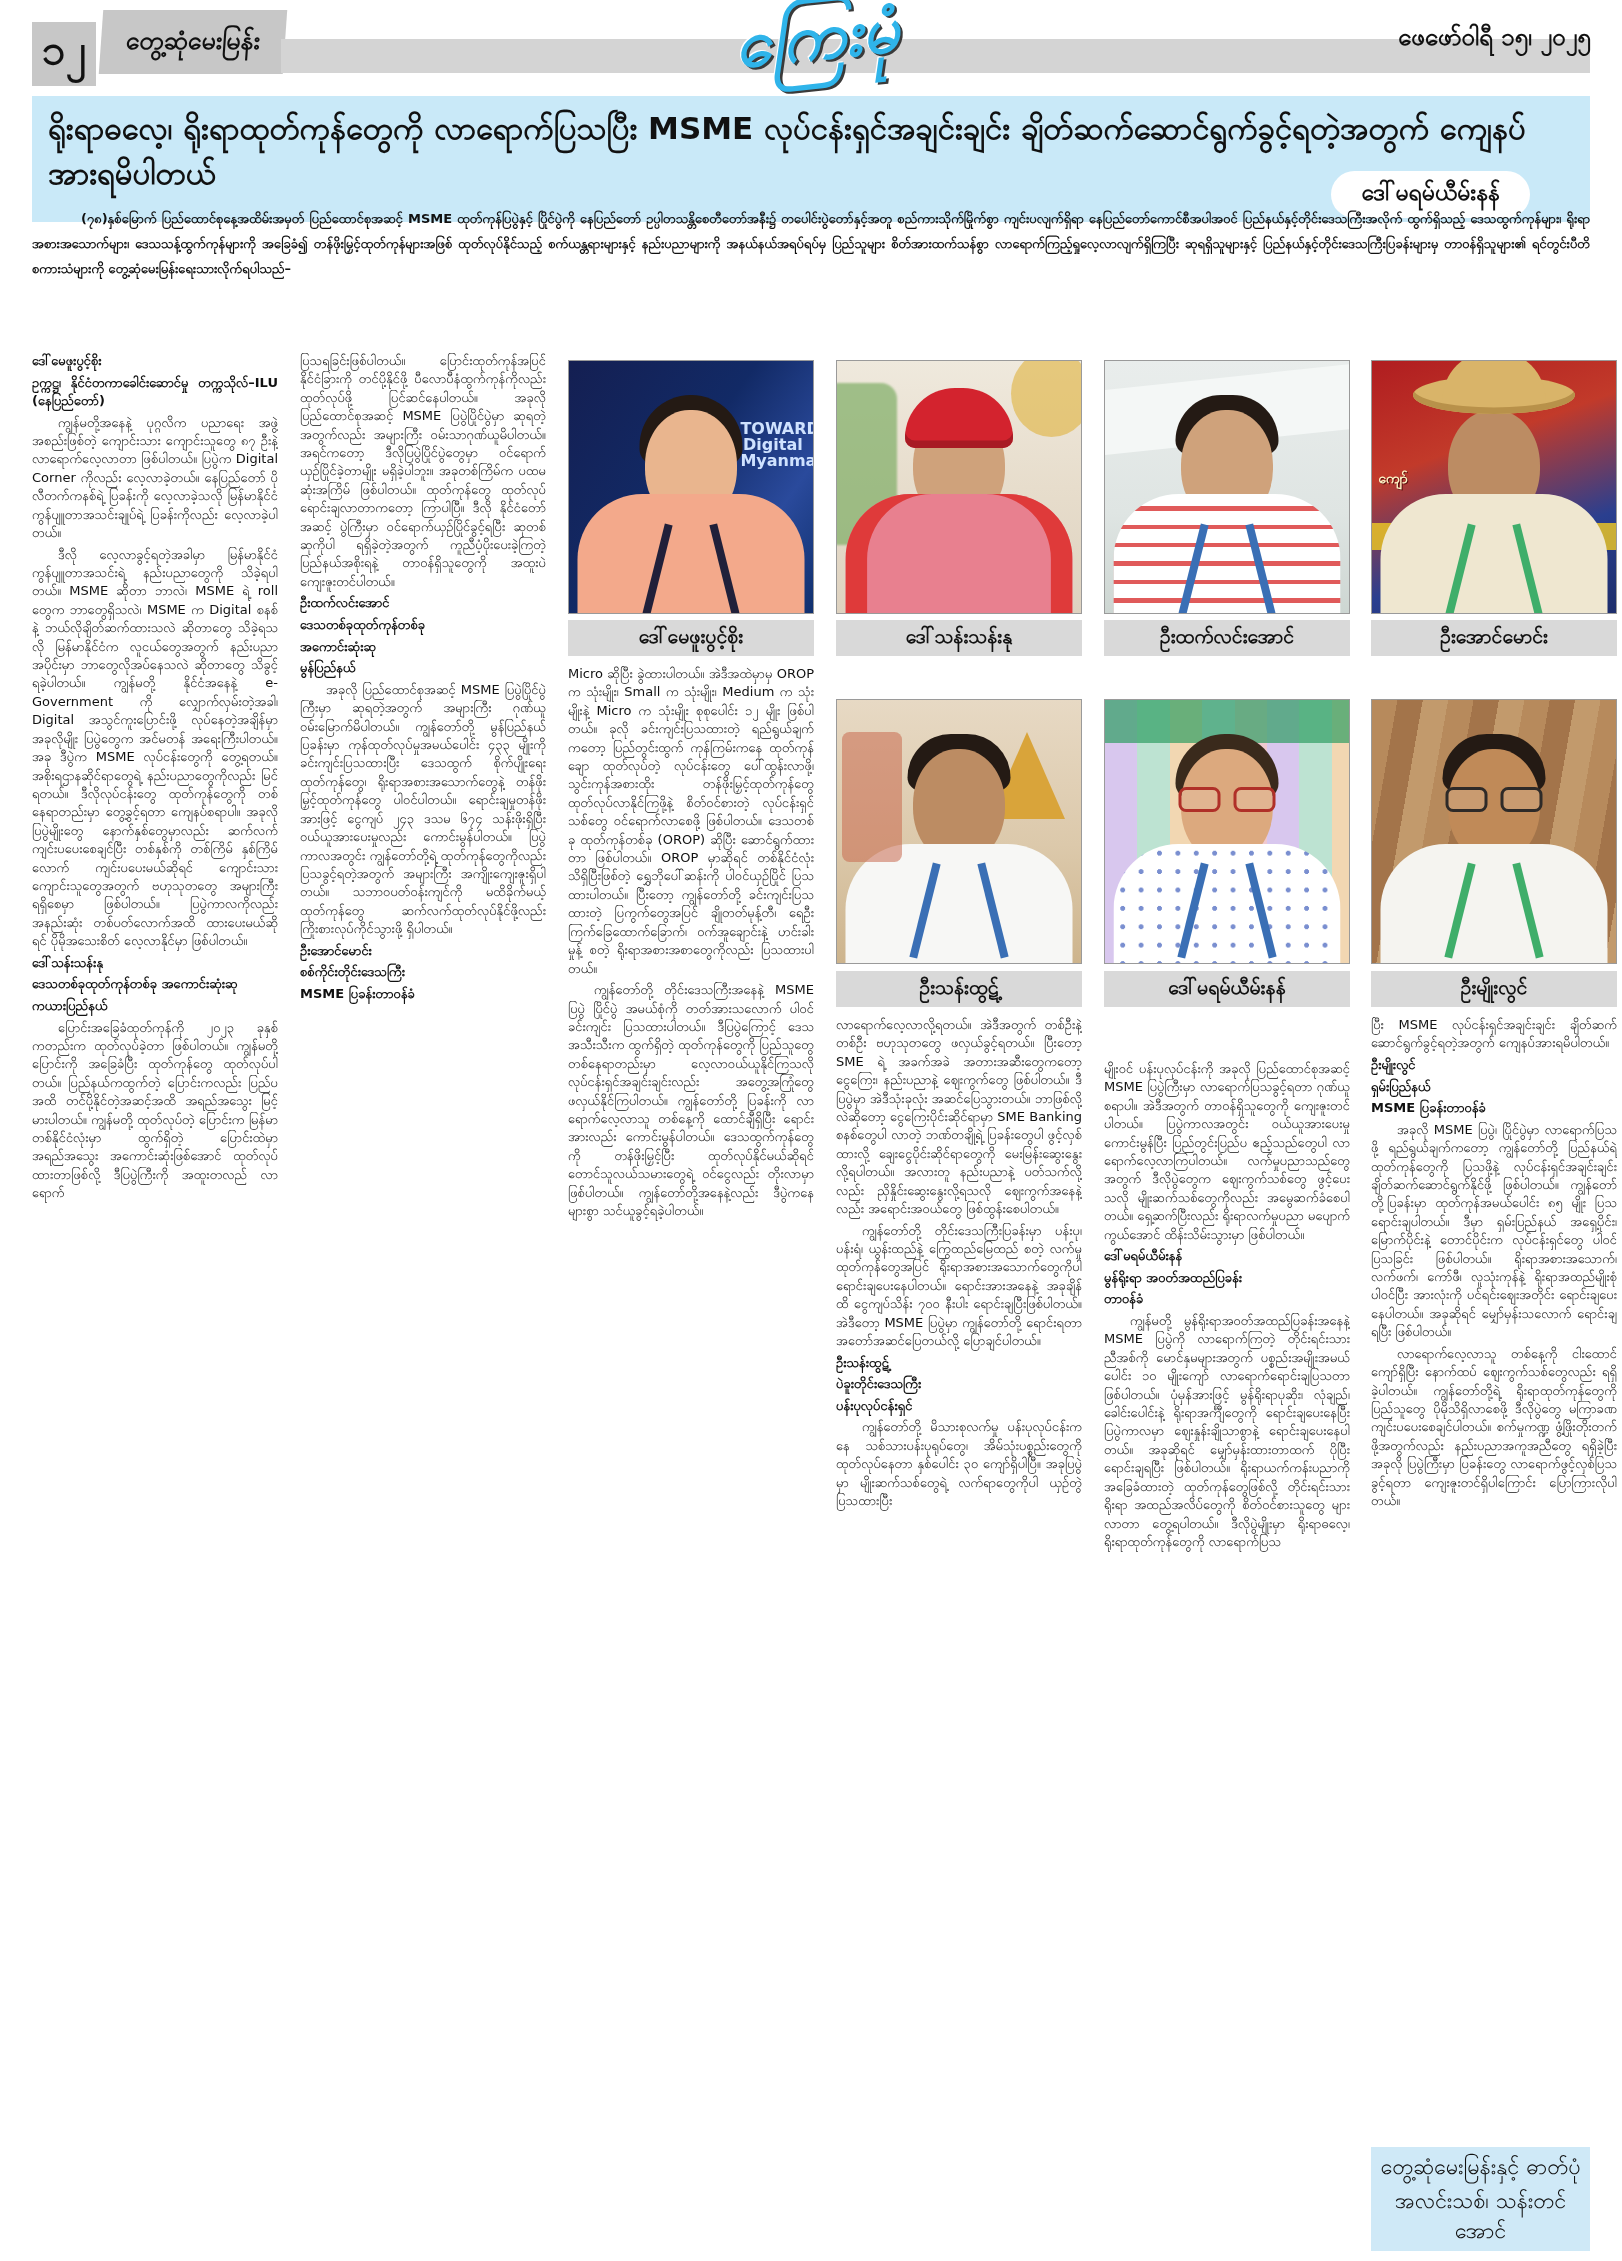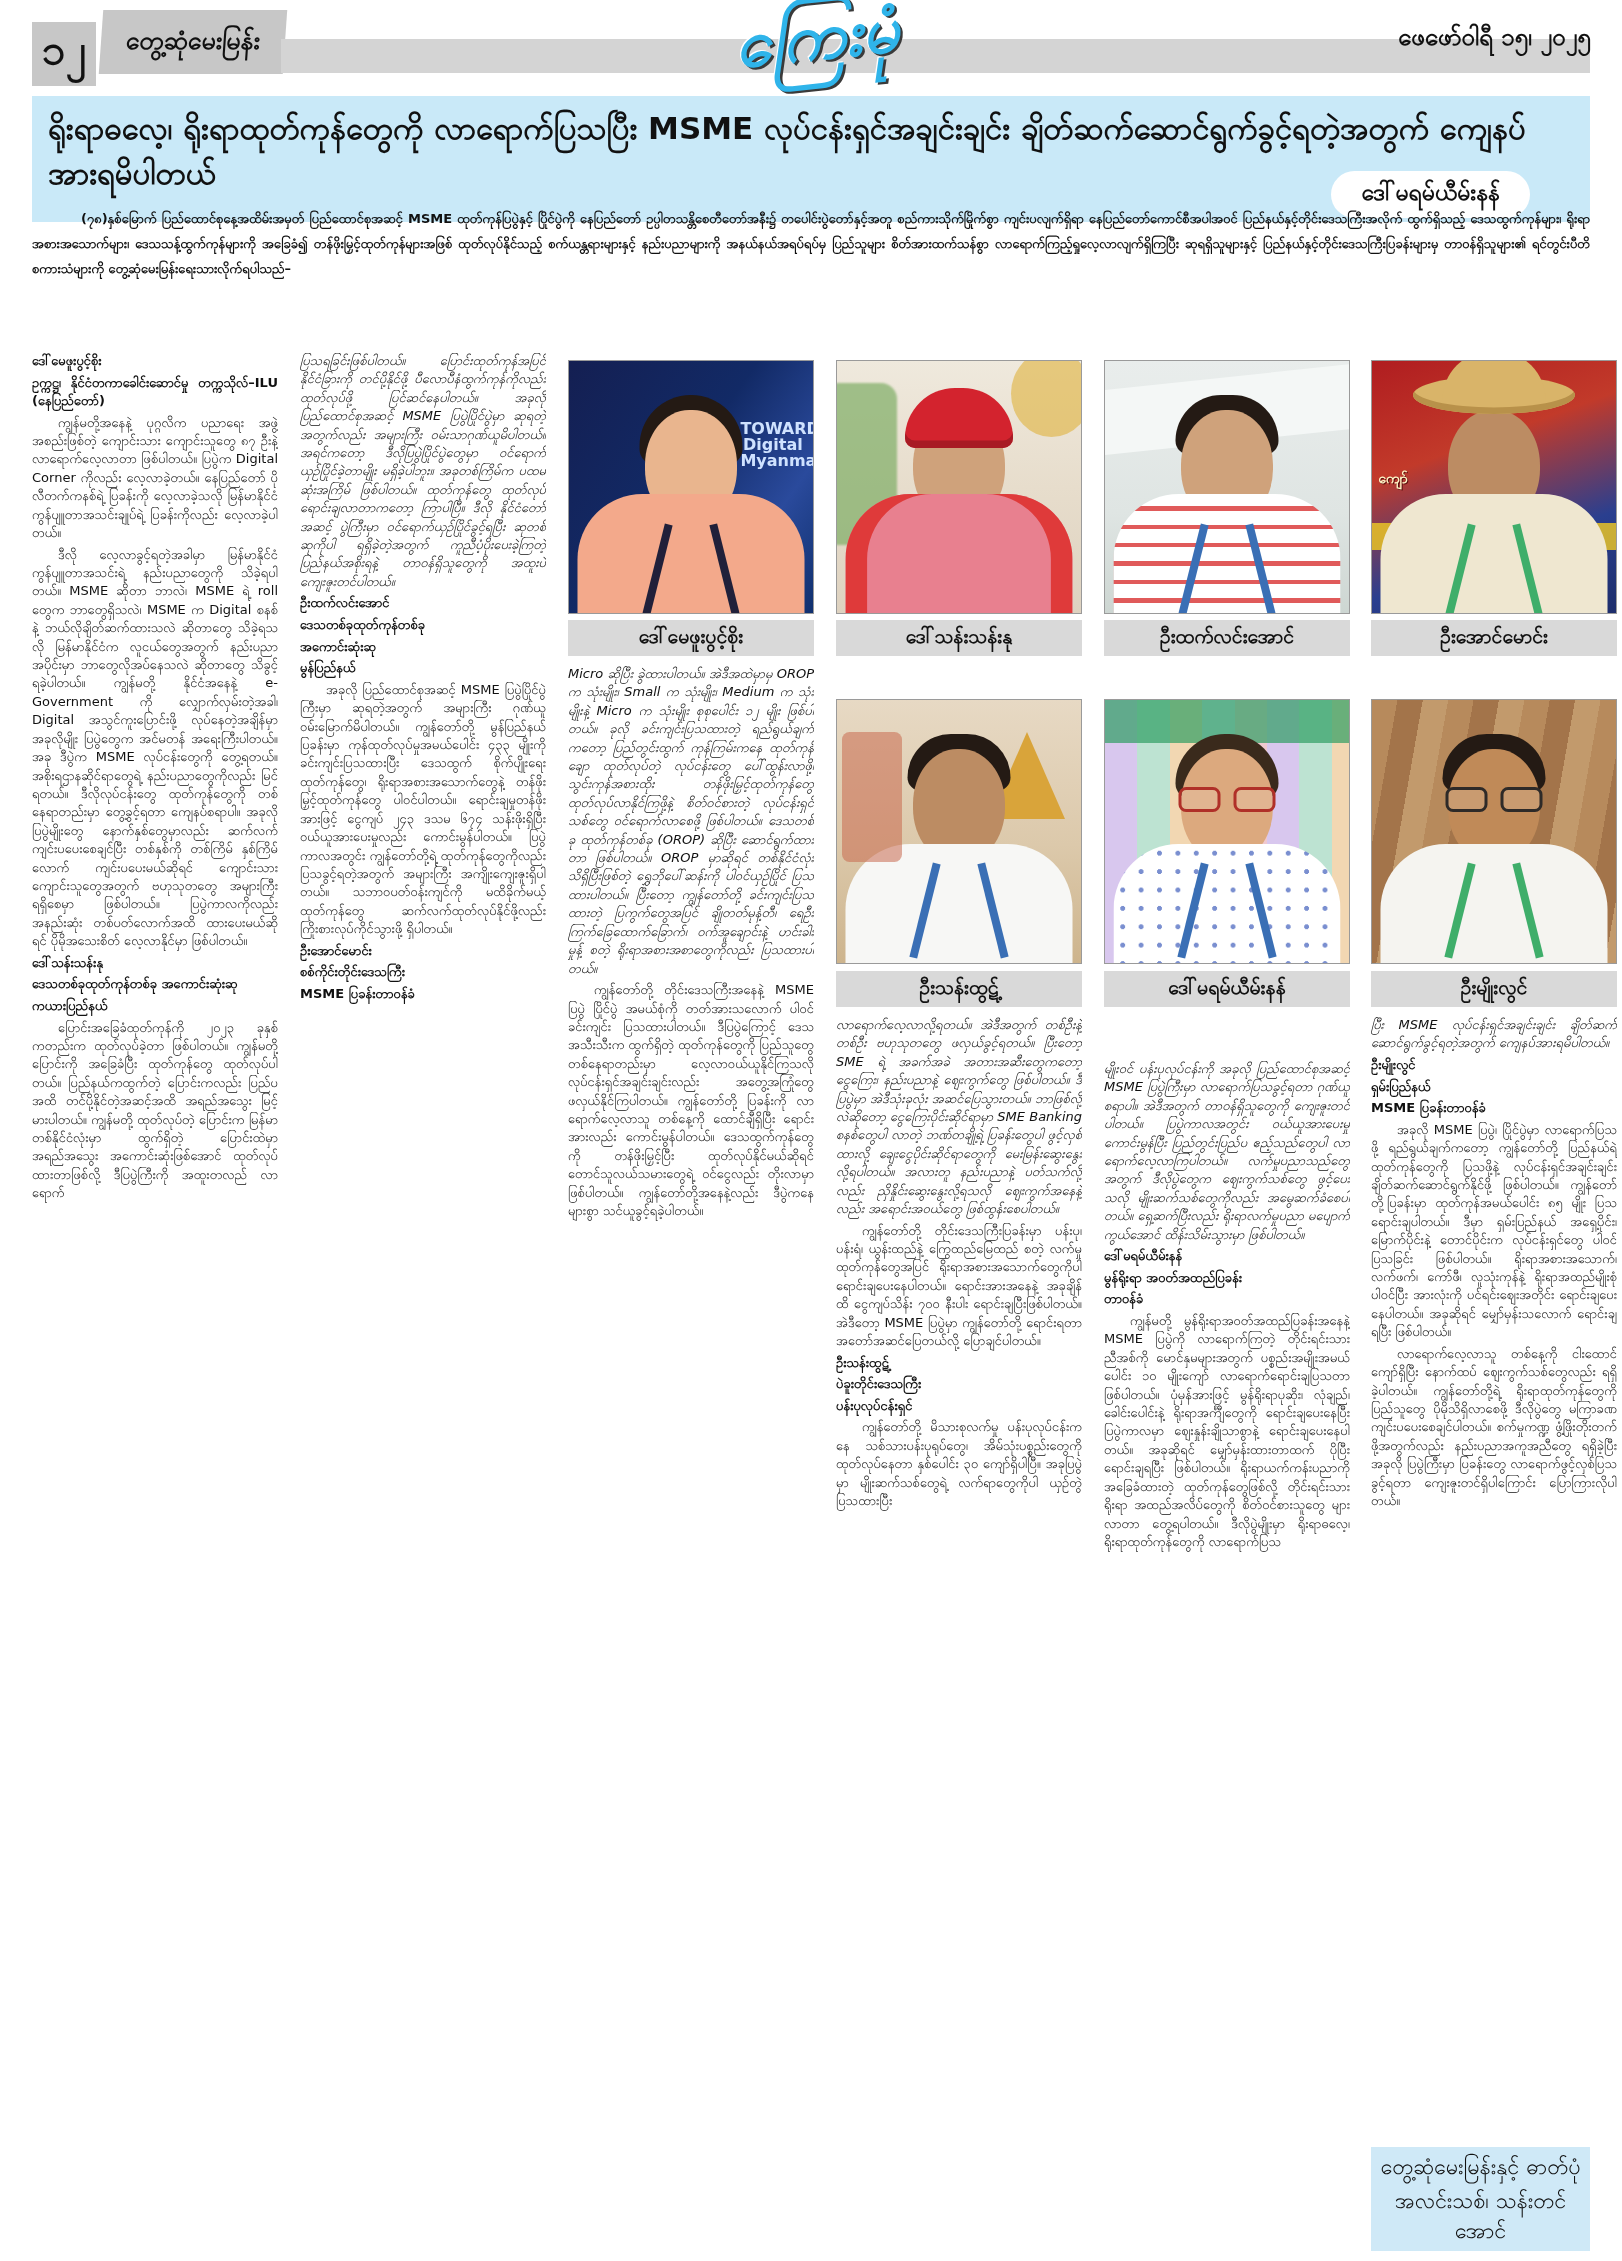--- a/index.html
+++ b/index.html
@@ -25,21 +25,21 @@
   
   .col{width:246px;overflow:hidden;font-size:13px;line-height:18.4px;text-align:justify;}
   .c1{left:32px;top:352px;height:1883px;}
   .c2{left:300px;top:352px;height:1883px;}
   .c3{left:568px;top:665px;height:1569px;}
   .c4{left:836px;top:1016px;height:1218px;}
   .c5{left:1104px;top:1016px;height:1218px;margin-top:44px;}
   .c6{left:1371px;top:1016px;height:1115px;}
   .blk-h{font-weight:bold;}
   .blk-p{text-indent:26px;margin:0;}
-  .blk-pc{text-indent:0;margin:0;font-style:italic;}
+  .blk-pc{text-indent:0;margin:0;}
   .blk{margin:0 0 3.2px 0;}
 
   
   .photo{width:246px;height:254px;overflow:hidden;border:0.5px solid #9a9a9a;box-sizing:border-box;}
   .photo2{height:265px;}
   .r1{top:360px;} .r2{top:699px;}
   .px3{left:568px;} .px4{left:836px;} .px5{left:1104px;} .px6{left:1371px;}
   .cap{width:246px;height:36px;background:#d9d9d9;display:flex;align-items:center;justify-content:center;font-size:19.5px;font-weight:bold;}
   .capr1{top:620px;} .capr2{top:971px;}
 

